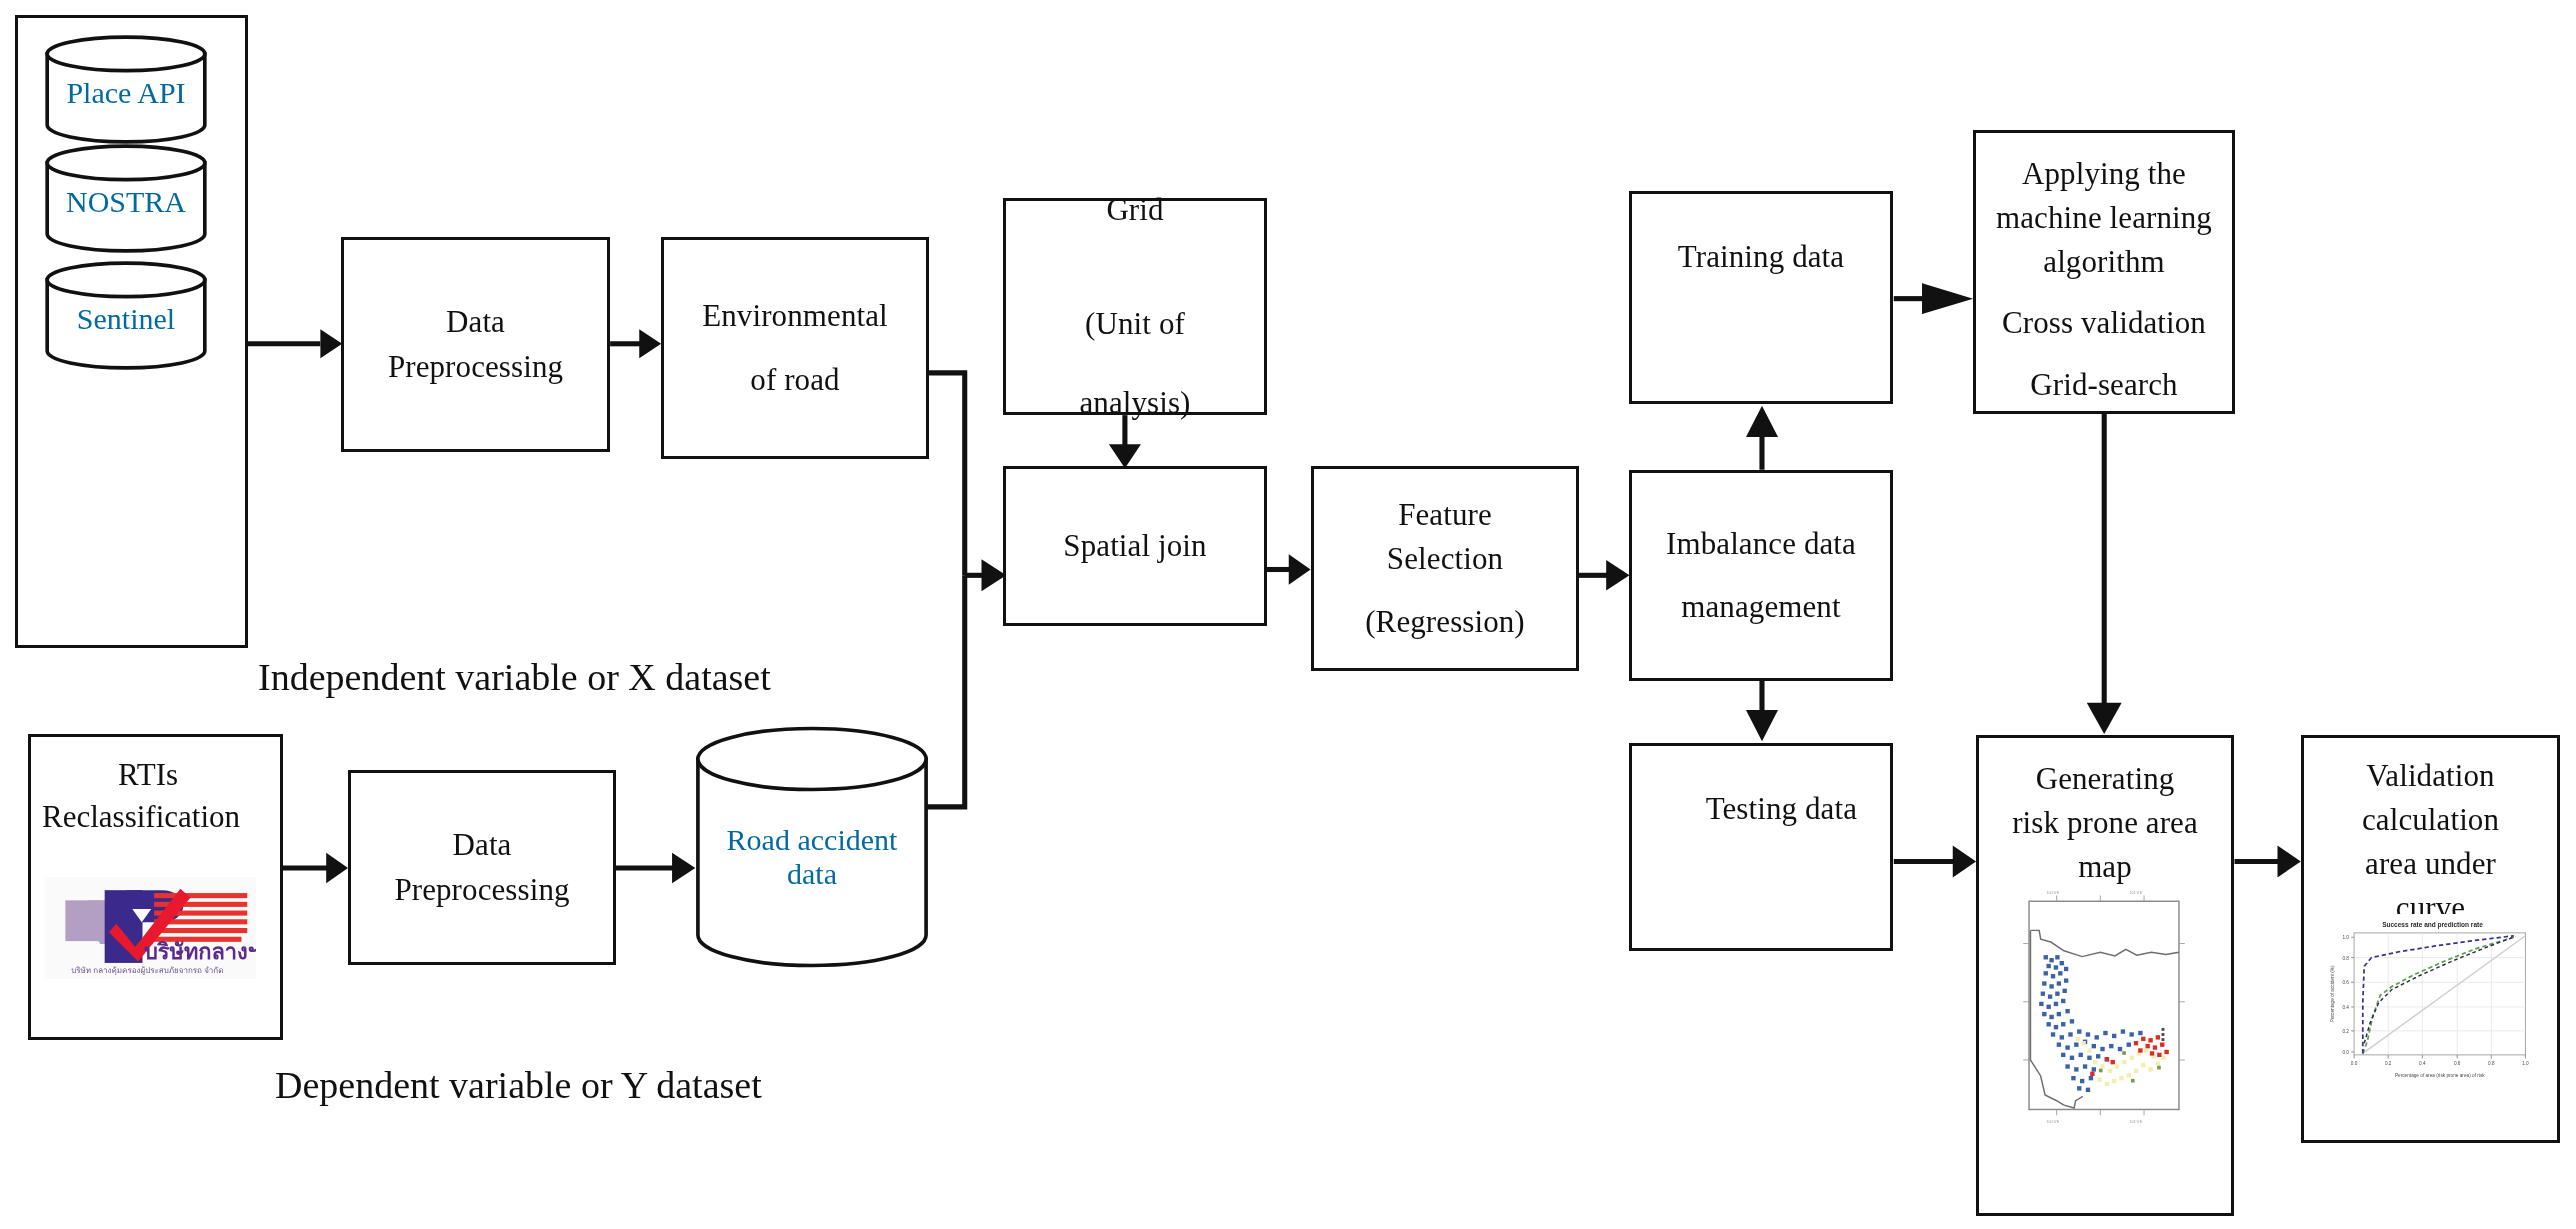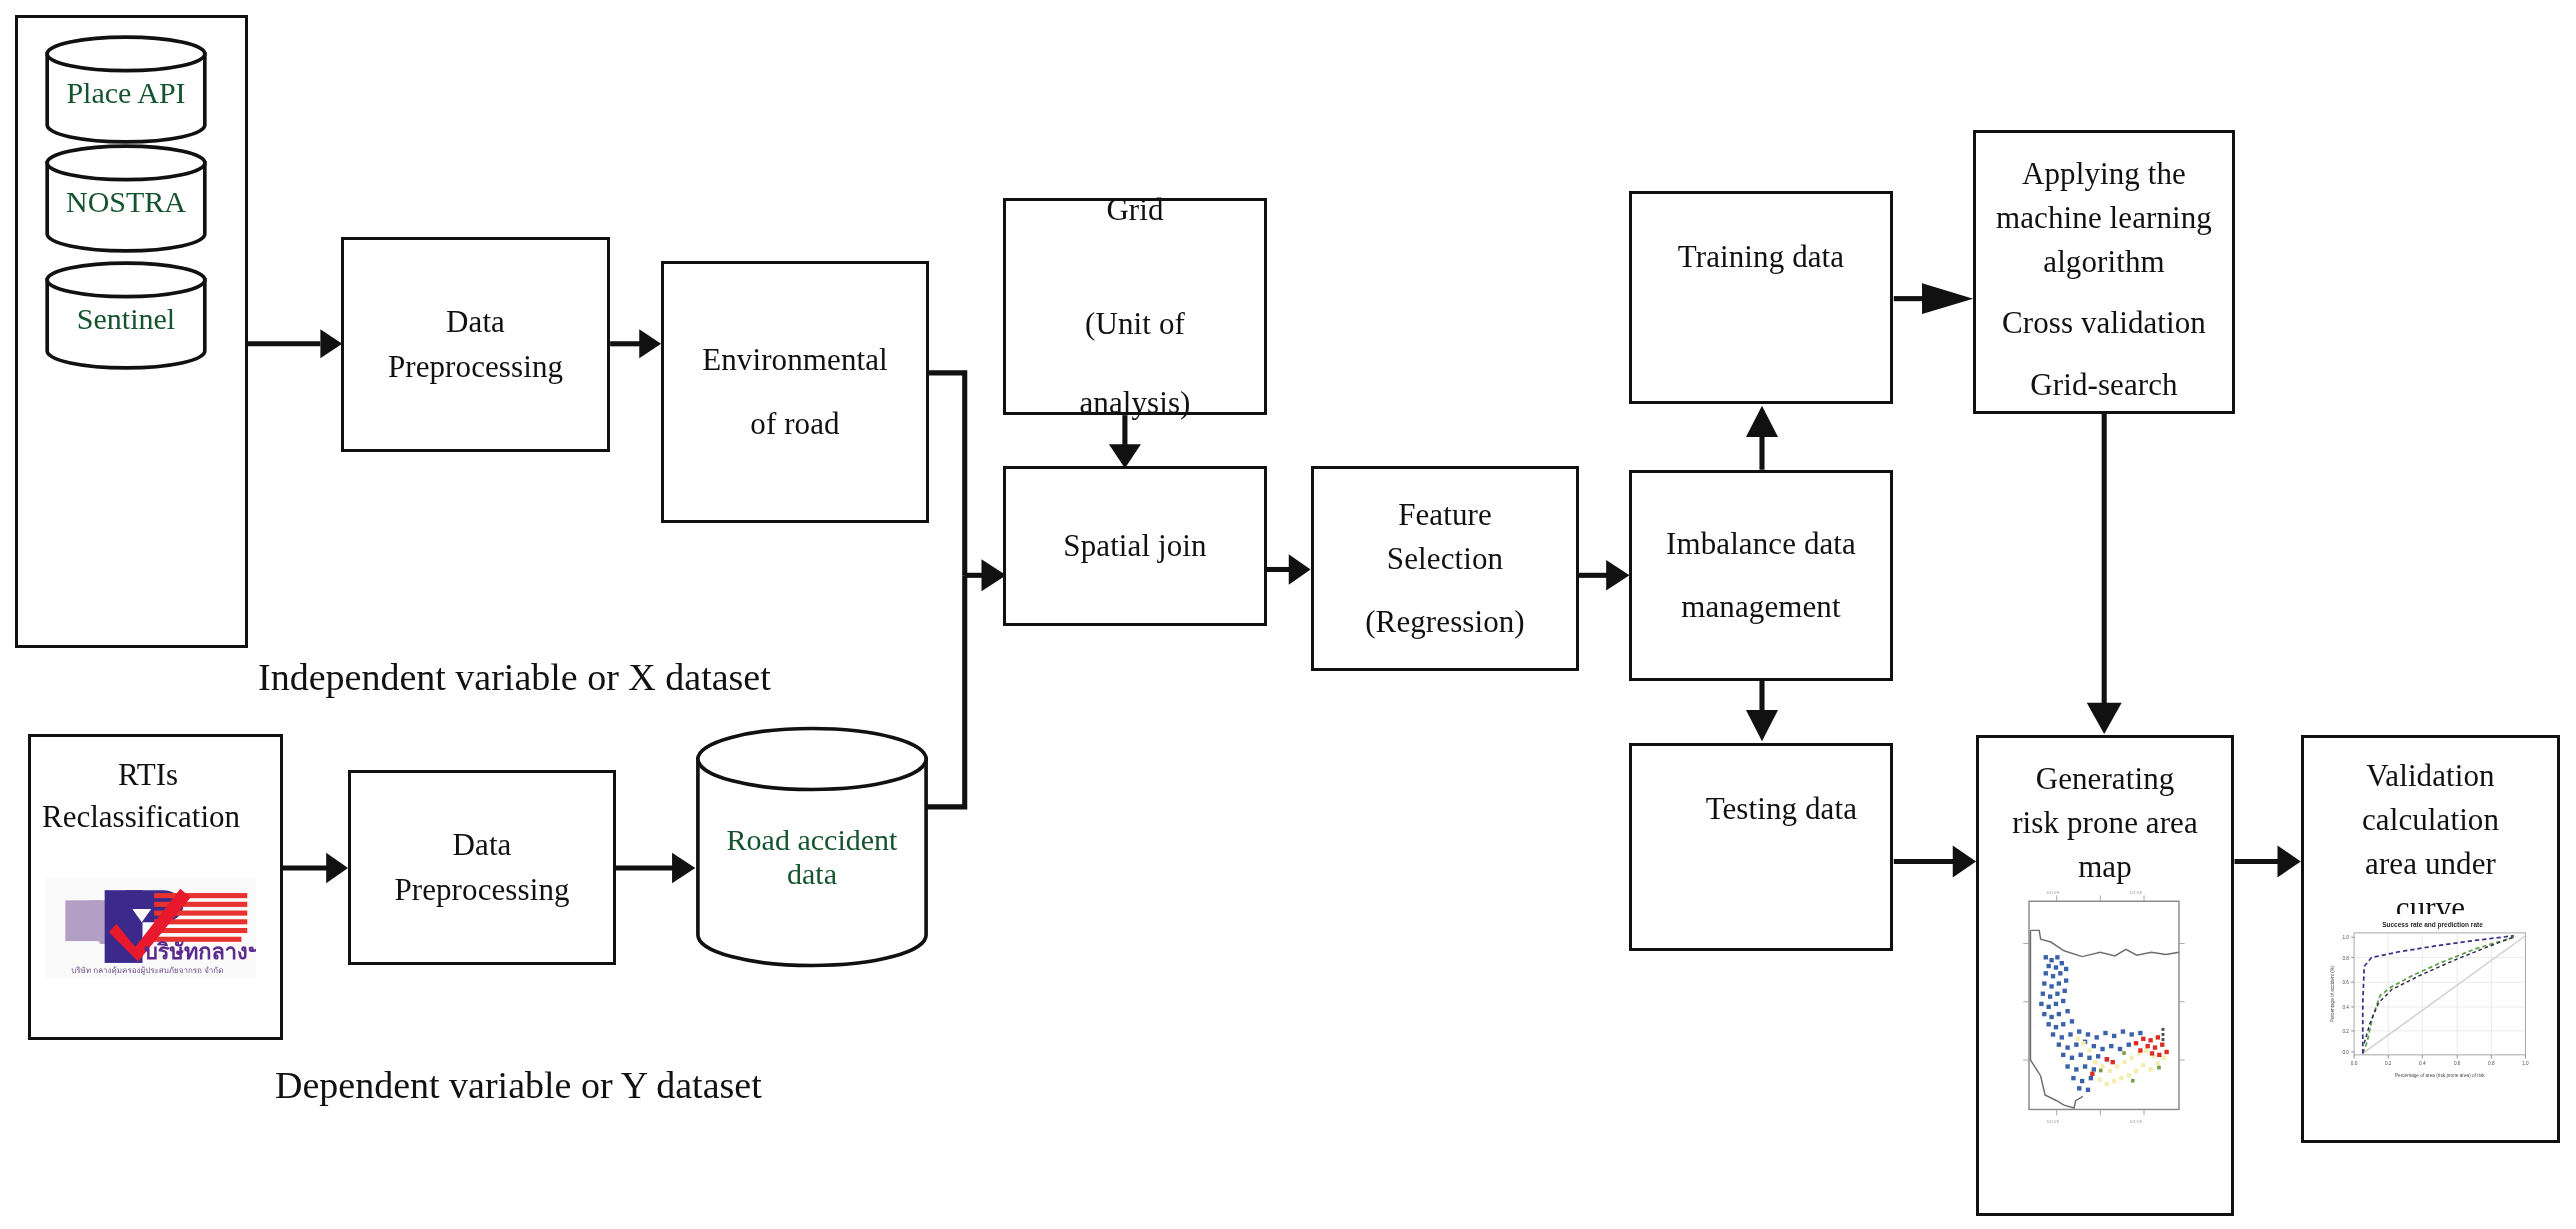--- a/index.html
+++ b/index.html
@@ -50,21 +50,21 @@
     box-sizing:border-box;
   }
   .cyl svg{display:block;width:100%;height:100%;overflow:visible;}
   .cyl .cyl-label{
     position:absolute;
     left:0;right:0;
     top:50%;
     transform:translateY(-42%);
     text-align:center;
     font-size:30px;
-    color:#14532d;
+    color:#0369a1;
     pointer-events:none;
   }
   
   .conn{position:absolute;overflow:visible;}
   .conn path,.conn line{stroke:#111111;fill:none;}
   .conn polygon{fill:#111111;}
   
   .logo{
     position:absolute;
     background:#fdfdfd;
@@ -107,21 +107,21 @@
     <div class="cyl-label">Sentinel</div>
   </div>
 
   <div class="caption" style="left:258px;top:655px;">Independent variable or X dataset</div>
 
   <div class="node" style="left:341px;top:237px;width:269px;height:215px;">
     <span class="ln">Data</span>
     <span class="ln">Preprocessing</span>
   </div>
 
-  <div class="node" style="left:661px;top:237px;width:268px;height:262px;margin-top:24px;">
+  <div class="node" style="left:661px;top:237px;width:268px;height:222px;">
     <span class="ln">Environmental</span>
     <div class="spacer"></div>
     <span class="ln">of road</span>
   </div>
 
   <div class="node" style="left:1003px;top:198px;width:264px;height:217px;gap:35px;">
     <span class="ln">Grid</span>
     <div class="spacer"></div>
     <span class="ln">(Unit of</span>
     <span class="ln">analysis)</span>

